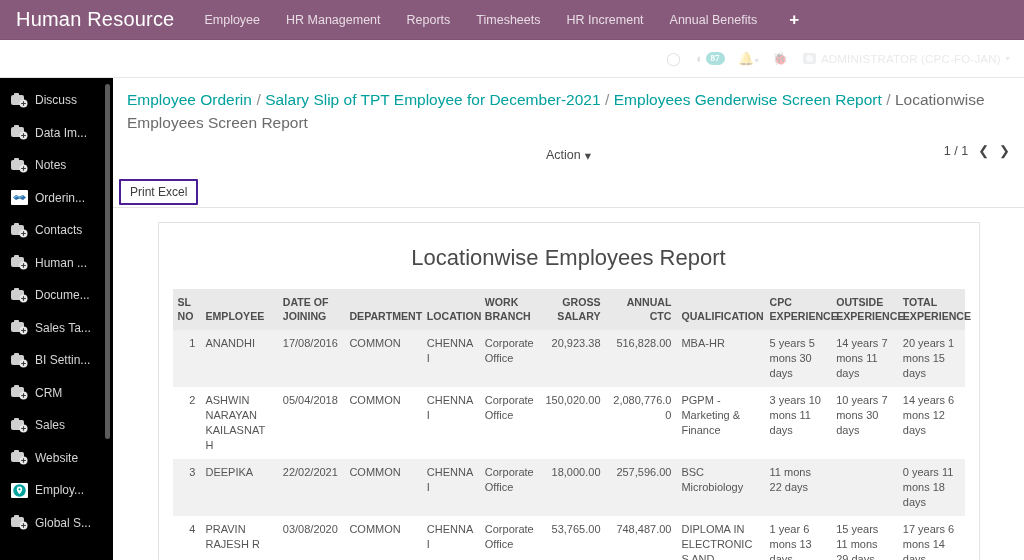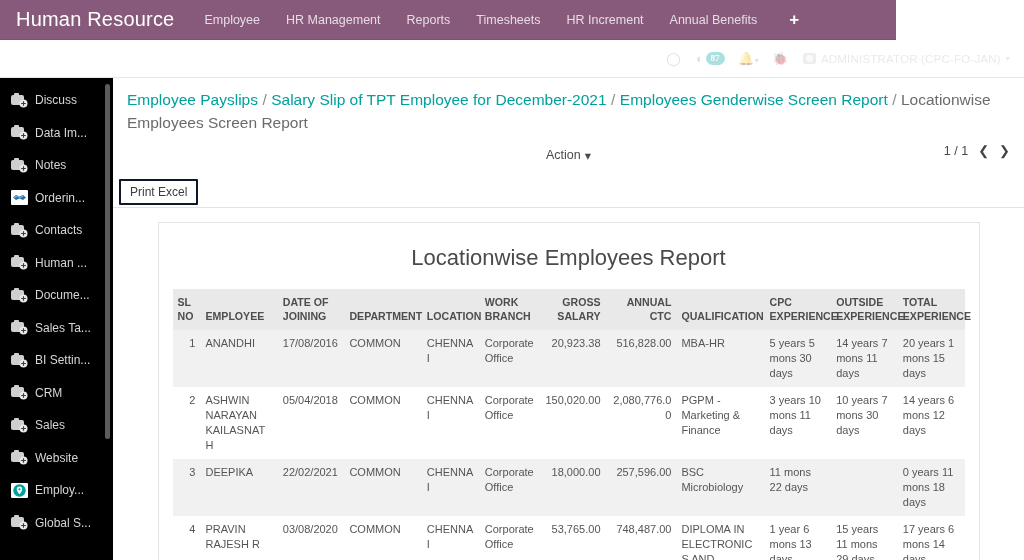--- a/index.html
+++ b/index.html
@@ -6,21 +6,21 @@
   html, body {
     width: 1024px; height: 560px;
     font-family: "Liberation Sans", sans-serif;
     overflow: hidden;
     background: #ffffff;
   }
   #app { position: relative; width: 1024px; height: 560px; overflow: hidden; background:#fff; }
 
   
   .topbar {
-    position: absolute; top: 0; left: 0; width: 896px; height: 40px;
+    position: absolute; top: 0; left: 0; width: 1024px; height: 40px;
     background: #875A7B;
     display: flex; align-items: center;
     border-bottom: 1px solid #7d5372;
   }
   .brand {
     color: #ffffff; font-size: 20px; font-weight: 400;
     padding-left: 16px; padding-right: 28px; letter-spacing: .2px;
     white-space: nowrap;
   }
   .topmenu { display: flex; align-items: center; gap: 22px; }
@@ -107,21 +107,21 @@
     color: #4a4a4a; font-size: 12.5px;
   }
   .pg-arrow { font-size: 13px; cursor: pointer; color:#444; }
 
   .toolbar {
     height: 31px; border-bottom: 1px solid #e3e3e3;
     display: flex; align-items: center; padding-left: 6px; margin-top: 7px;
     background: #fff;
   }
   .print-btn {
-    border: 2px solid #0f172a; background: #ffffff; color: #3c3c3c;
+    border: 2px solid #4c1d95; background: #ffffff; color: #3c3c3c;
     font-size: 12px; padding: 4px 9px; cursor: pointer;
     font-family: "Liberation Sans", sans-serif;
     border-radius: 1px;
   }
 
   .sheet-area {
     background: #ffffff; padding: 14px 0 0 0; height: 375px; overflow: hidden;
   }
   .sheet {
     width: 822px; margin: 0 auto; background: #ffffff;
@@ -367,21 +367,21 @@
         <span class="sb-label">Global S...</span>
       </div>
 
     </div>
     <div class="sb-scroll"></div>
   </div>
 
   <div class="content">
 
     <div class="breadcrumb">
-      <span class="bc-link">Employee Payslips</span>
+      <span class="bc-link">Employee Orderin</span>
       <span class="bc-sep">/</span>
       <span class="bc-link">Salary Slip of TPT Employee for December-2021</span>
       <span class="bc-sep">/</span>
       <span class="bc-link">Employees Genderwise Screen Report</span>
       <span class="bc-sep">/</span>
       <span class="bc-current">Locationwise Employees Screen Report</span>
     </div>
 
     <div class="ctrlrow">
       <div class="action-btn">

